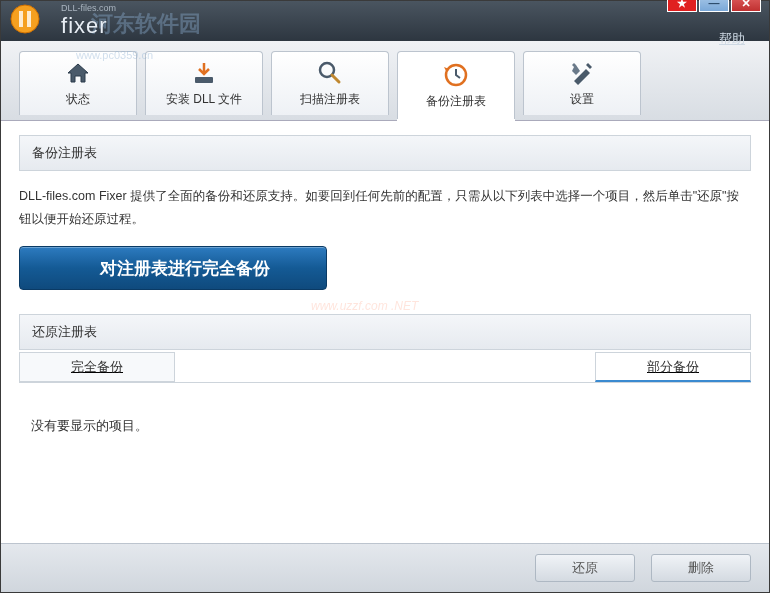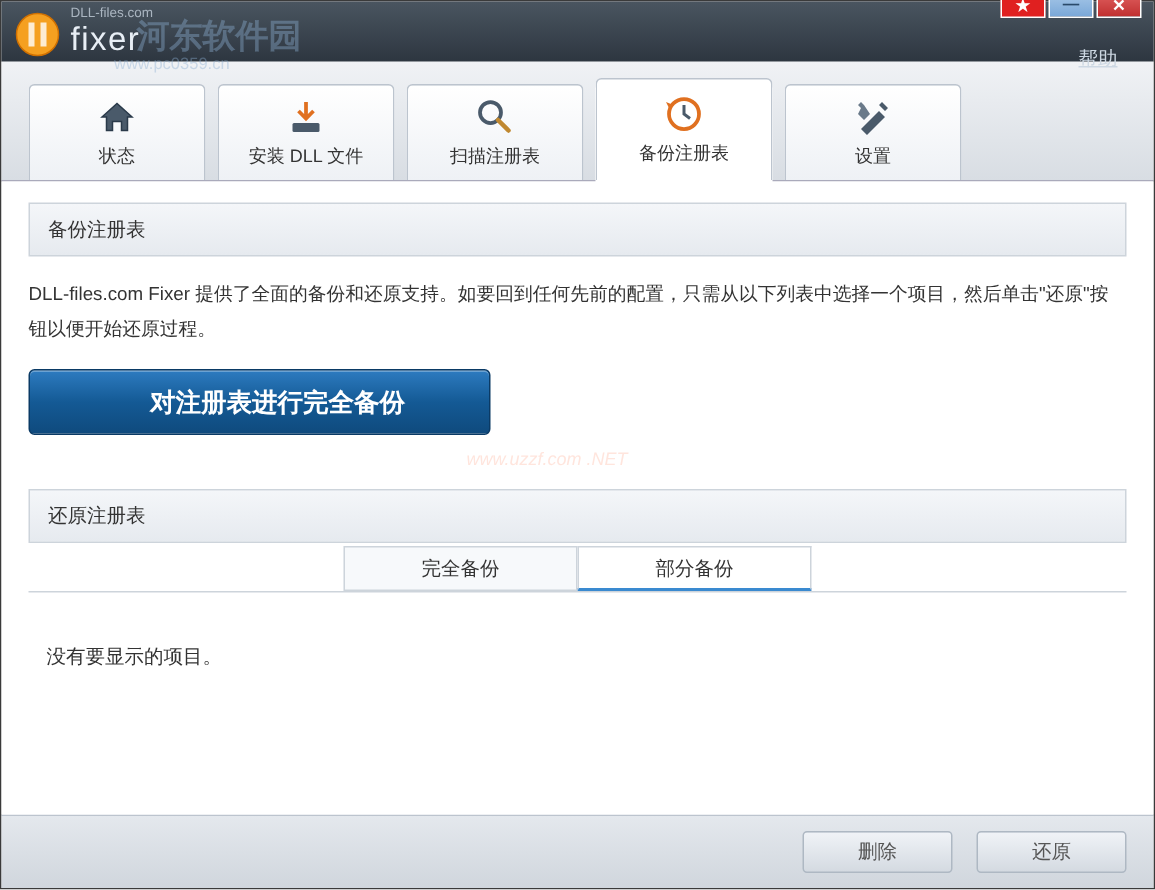--- a/index.html
+++ b/index.html
@@ -1,40 +1,40 @@
 <!DOCTYPE html>
 <html><head>
 <meta charset="utf-8">
 <style>
 * { margin: 0; padding: 0; box-sizing: border-box; font-family: "Microsoft YaHei", Arial, sans-serif; }
 body { background: #fff; }
 .window { width: 770px; height: 593px; border: 1px solid #3a3a3a; background: #fff; display: flex; flex-direction: column; }
 .titlebar { height: 40px; background: linear-gradient(to bottom, #4a5560, #2d3640); display: flex; align-items: center; justify-content: space-between; padding: 0 8px; position: relative; }
-.logo-area { display: flex; align-items: flex-end; gap: 6px; z-index: 2; }
+.logo-area { display: flex; align-items: flex-start; gap: 20px; z-index: 2; }
 .logo-text { color: #e8eef5; font-size: 22px; font-weight: 300; letter-spacing: 1px; }
 .logo-text .f { font-weight: 400; }
 .logo-small { color: #aab5c0; font-size: 9px; }
 .watermark { position: absolute; left: 50px; top: 8px; color: rgba(140, 175, 210, 0.4); font-size: 22px; font-weight: bold; z-index: 1; pointer-events: none; padding-left: 40px; }
-.watermark-url { position: absolute; left: 75px; top: 36px; color: rgba(140, 175, 210, 0.4); font-size: 11px; z-index: 1; pointer-events: none; }
+.watermark-url { position: absolute; left: 75px; top: 48px; color: rgba(140, 175, 210, 0.4); font-size: 11px; z-index: 1; pointer-events: none; }
 .controls { display: flex; align-items: center; gap: 4px; z-index: 2; }
 .help-link { color: #cdd8e3; font-size: 13px; text-decoration: underline; margin-right: 16px; margin-top: 16px; cursor: pointer; }
 .win-btn { width: 30px; height: 18px; border: 1px solid #fff; display: flex; align-items: center; justify-content: center; font-size: 11px; cursor: pointer; font-weight: bold; }
 .flag-btn { background: #e02020; color: #fff; }
 .min-btn { background: linear-gradient(to bottom, #a8c8e8, #7aa8d8); color: #2a4a6a; }
 .close-btn { background: linear-gradient(to bottom, #e06060, #c03030); color: #fff; }
-.tabstrip { height: 80px; background: linear-gradient(to bottom, #f0f2f5, #d8dde3); display: flex; align-items: flex-end; padding: 10px 10px 0 18px; gap: 8px; border-bottom: 1px solid #aab; }
+.tabstrip { height: 80px; background: linear-gradient(to bottom, #f0f2f5, #d8dde3); display: flex; align-items: flex-start; padding: 10px 10px 0 18px; gap: 8px; border-bottom: 1px solid #aab; }
 .tab { width: 118px; height: 64px; background: linear-gradient(to bottom, #fff, #eef1f5); border: 1px solid #bcc4ce; border-bottom: none; border-radius: 4px 4px 0 0; display: flex; flex-direction: column; align-items: center; justify-content: center; gap: 4px; cursor: pointer; font-size: 12px; color: #333; }
 .tab.active { background: #fff; height: 68px; box-shadow: 0 3px 0 0 #fff; z-index: 1; }
 .tab-icon { width: 28px; height: 28px; display: flex; align-items: center; justify-content: center; }
 .content { flex: 1; background: #fff; padding: 14px 18px 12px 18px; display: flex; flex-direction: column; overflow: hidden; position: relative; }
 .section-title { background: linear-gradient(to bottom, #f4f6f9, #e6eaef); border: 1px solid #cdd4db; padding: 8px 12px; font-size: 13px; color: #333; }
 .desc { font-size: 12.5px; color: #333; line-height: 1.8; padding: 14px 0 16px 0; }
 .big-btn { width: 308px; height: 44px; background: linear-gradient(to bottom, #2d7bc0, #145a95 50%, #0f4a7d); border: 1px solid #0a3a65; border-radius: 4px; color: #fff; font-size: 17px; font-weight: bold; display: flex; align-items: center; justify-content: center; cursor: pointer; box-shadow: inset 0 1px 0 rgba(255,255,255,0.3); padding-left: 24px; }
-.restore-section { margin-top: 36px; }
-.sub-tabs { display: flex; justify-content: center; margin-top: 2px; }
+.restore-section { margin-top: 24px; }
+.sub-tabs { display: flex; justify-content: space-between; margin-top: 2px; text-decoration: underline; }
 .sub-tab { width: 156px; height: 30px; border: 1px solid #cdd4db; display: flex; align-items: center; justify-content: center; font-size: 13px; cursor: pointer; background: #f7f9fb; color: #333; }
 .sub-tab.active { background: #fff; border-bottom: 2px solid #3a8ad0; color: #333; }
 .list-area { border-top: 1px solid #cdd4db; padding: 34px 12px; font-size: 13px; color: #333; }
 .bottom-bar { background: linear-gradient(to bottom, #e4e8ed, #d0d6dd); padding: 10px 18px; display: flex; justify-content: flex-end; gap: 16px; border-top: 1px solid #bcc4ce; }
 .btn { width: 100px; height: 28px; background: linear-gradient(to bottom, #f0f3f7, #d4dae1); border: 1px solid #aeb8c3; border-radius: 3px; font-size: 13px; color: #555; cursor: pointer; display: flex; align-items: center; justify-content: center; }
 .watermark-center { position: absolute; left: 310px; top: 178px; color: rgba(255, 150, 120, 0.25); font-size: 12px; pointer-events: none; font-style: italic; }
 .logo-ico { width: 32px; height: 32px; }
 </style>
 </head>
 <body>
@@ -125,16 +125,16 @@
         <div class="sub-tab">完全备份</div>
         <div class="sub-tab active">部分备份</div>
       </div>
       <div class="list-area">
         <span>没有要显示的项目。</span>
       </div>
     </div>
   </div>
 
   <div class="bottom-bar">
+    <div class="btn">还原</div>
     <div class="btn">删除</div>
-    <div class="btn">还原</div>
   </div>
 </div>
 
 </body></html>

